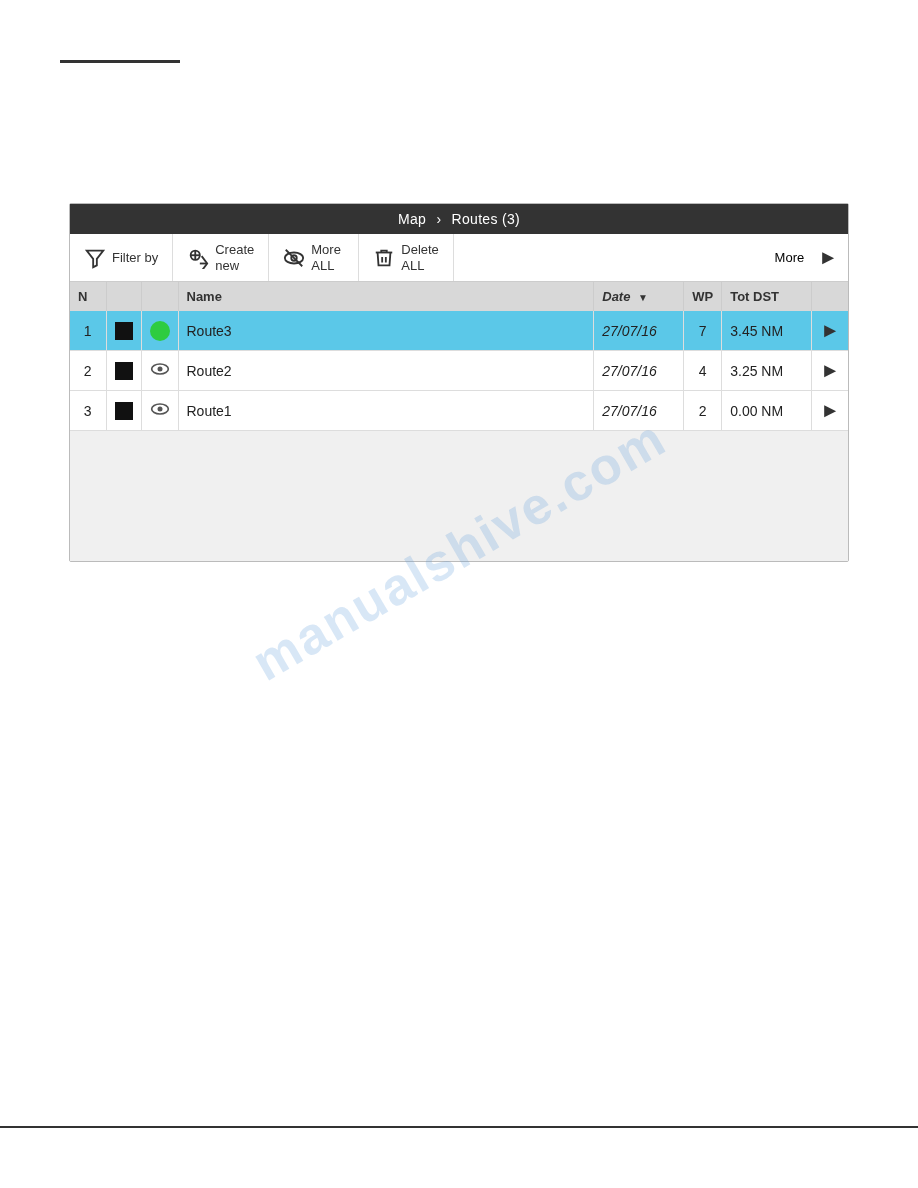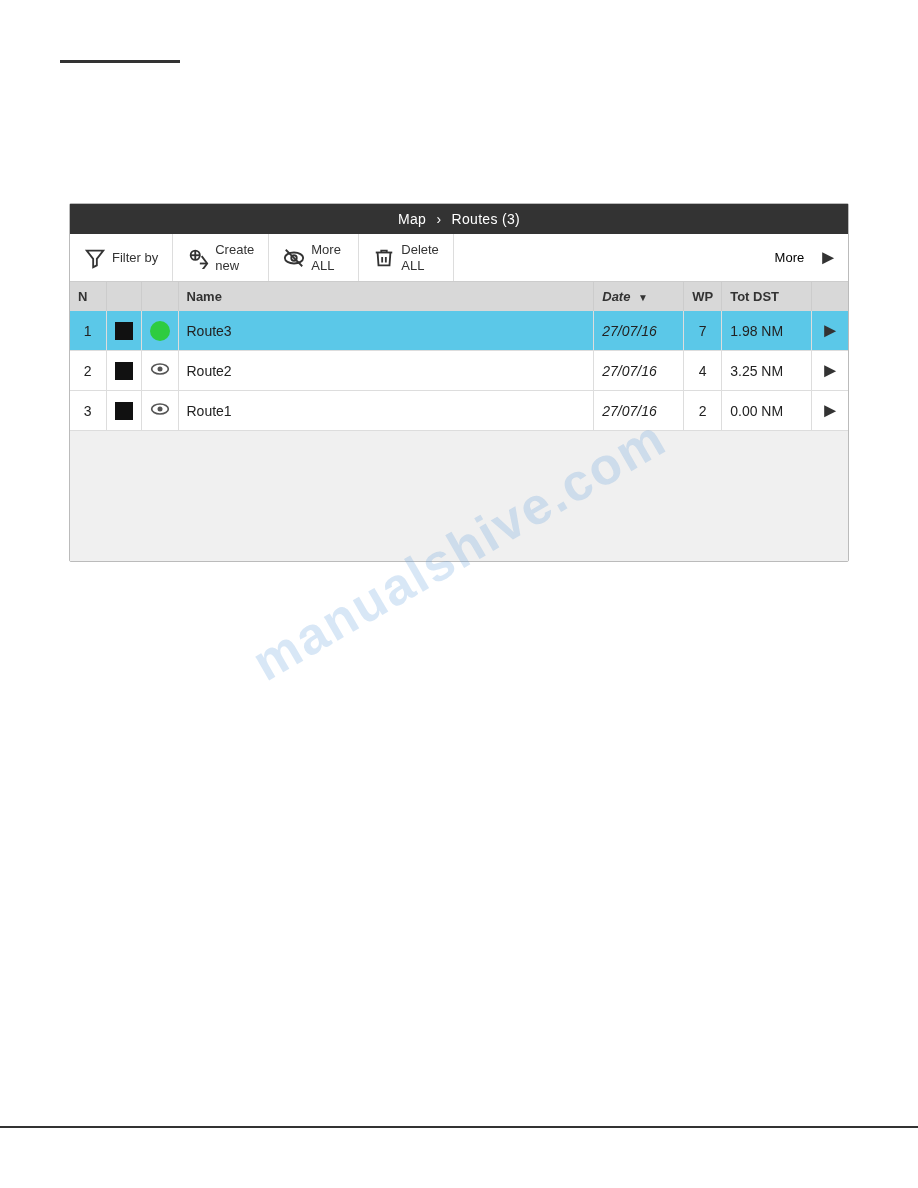--- a/index.html
+++ b/index.html
@@ -325,21 +325,21 @@
         </tr>
       </thead>
       <tbody id="routes-tbody">
       <tr class="highlighted">
             <td class="col-n">1</td>
             <td class="col-color"><span class="color-box" style="background: rgb(17, 17, 17);"></span></td>
             <td class="col-vis"><span class="green-dot"></span></td>
             <td class="col-name">Route3</td>
             <td class="col-date">27/07/16</td>
             <td class="col-wp">7</td>
-            <td class="col-totdst">1.98 NM</td>
+            <td class="col-totdst">3.45 NM</td>
             <td class="col-arrow"><span class="row-arrow">►</span></td>
           </tr>
           <tr>
             <td class="col-n">2</td>
             <td class="col-color"><span class="color-box" style="background: rgb(17, 17, 17);"></span></td>
             <td class="col-vis"><span class="eye-icon"><svg width="20" height="16" viewBox="0 0 24 18" fill="none" stroke="#555" stroke-width="2">
         <ellipse cx="12" cy="9" rx="10" ry="6"></ellipse>
         <circle cx="12" cy="9" r="3" fill="#555" stroke="none"></circle>
       </svg></span></td>
             <td class="col-name">Route2</td>

